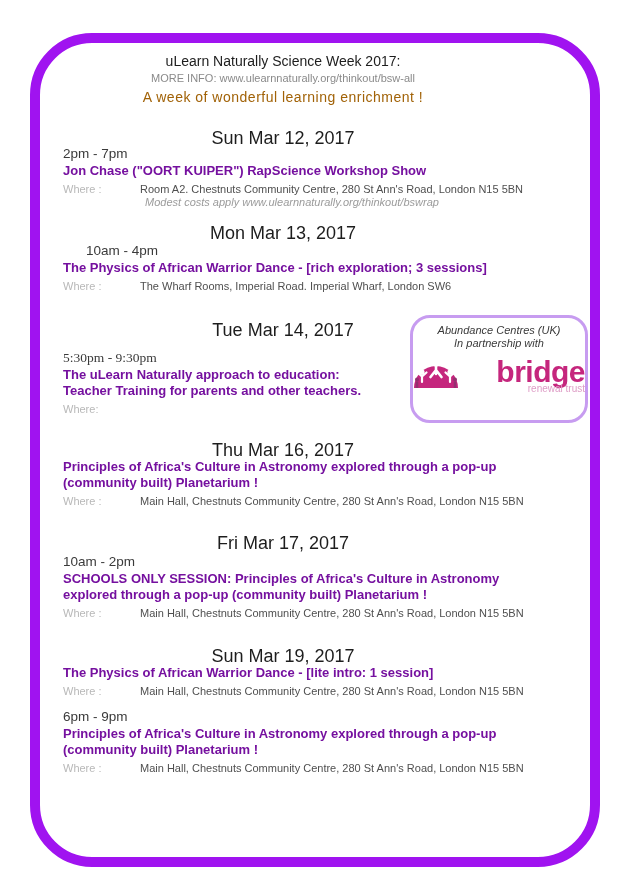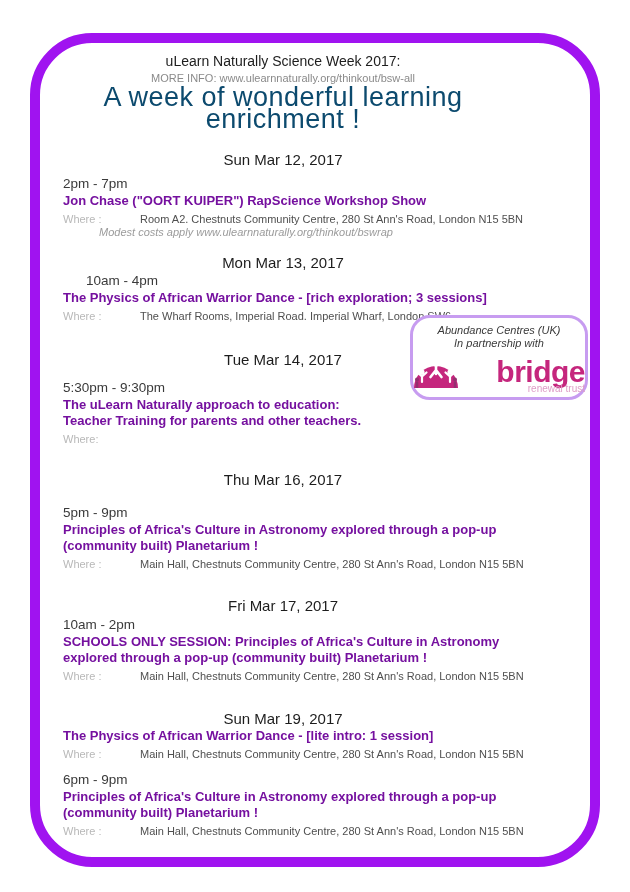--- a/index.html
+++ b/index.html
@@ -12,43 +12,43 @@
     width: 570px; height: 834px;
     border: 10px solid #a013f0;
     border-radius: 62px;
     padding: 10px 0 0 23px;
   }
 
   .center-col { width: 440px; text-align: center; }
 
   .hdr-line1 { font-size: 14px; line-height: 16px; color: #1d1d1d; }
   .hdr-line2 { font-size: 11px; line-height: 16px; color: #8a8a8a; margin-top: 1px; }
-  .tagline   { font-size: 27px; line-height: 22px; color: #0c4a6e; letter-spacing: 0.5px; }
+  .tagline   { font-size: 14px; line-height: 22px; color: #a16207; letter-spacing: 0.5px; }
 
-  .date { font-size: 15px; line-height: 16px; color: #1d1d1d; margin-top: 27px; }
+  .date { font-size: 18px; line-height: 16px; color: #1d1d1d; margin-top: 27px; }
   .d1 { margin-top: 22px; } .d2 { margin-top: 16px; } .d3 { margin-top: 29px; }
   .d4 { margin-top: 26px; } .d6 { margin-top: 28px; }
 
   .time { font-size: 13.5px; line-height: 16px; color: #3a3a3a; margin-top: 3px; }
-  .mt7 { margin-top: 8px; } .mt12 { margin-top: 12px; } .mt17 { margin-top: 17px; }
+  .mt7 { margin-top: 0; } .mt12 { margin-top: 12px; font-family: Liberation Serif, serif; } .mt17 { margin-top: 17px; }
   .mt2 { margin-top: 2px; margin-left: 23px; } .mt11 { margin-top: 11px; }
 
   .title {
     font-size: 13px; line-height: 16px; font-weight: bold;
     color: #75109f; margin-top: 1px; white-space: pre-line; max-width: 520px;
   }
   .where { display: flex; margin-top: 4px; font-size: 11px; line-height: 13px; }
   .wlabel { flex: 0 0 77px; color: #b8b8b8; }
   .wtext  { color: #4f4f4f; white-space: pre-line; }
-  .note   { margin-left: 36px; font-size: 11px; line-height: 13px;
+  .note   { margin-left: 82px; font-size: 11px; line-height: 13px;
             font-style: italic; color: #9b9b9b; }
 
   .badge {
     position: absolute; top: 272px; left: 370px;
-    width: 178px; height: 85px;
+    width: 178px; height: 108px;
     border: 3px solid #c79cf0; border-radius: 20px;
     padding-top: 6px; text-align: center; background: #ffffff;
   }
   .badge-line { font-size: 11px; line-height: 13px; font-style: italic; color: #3a3a3a; }
   .logo-row { display: flex; align-items: flex-end; justify-content: space-between;
               gap: 3px; margin-top: 2px; }
   .logo-text-wrap { text-align: right; }
   .logo-word { font-size: 30px; line-height: 28px; font-weight: 600;
                letter-spacing: -0.5px; color: #c5267d; }
   .logo-sub  { font-size: 10px; line-height: 8px; color: #de9dc6; margin-top: -1px; }
@@ -97,21 +97,20 @@
 Teacher Training for parents and other teachers.</div>
       <div class="where">
         <span class="wlabel">Where:</span>
       </div>
     </div>
   </section>
 
   <section class="day">
     <div class="date center-col d4">Thu Mar 16, 2017</div>
     <div>
-      <div class="time mt17">5pm - 9pm</div>
       <div class="title">Principles of Africa's Culture in Astronomy explored through a pop-up
 (community built) Planetarium !</div>
       <div class="where">
         <span class="wlabel">Where :</span>
         <span class="wtext">Main Hall, Chestnuts Community Centre, 280 St Ann's Road, London N15 5BN</span>
       </div>
     </div>
   </section>
 
   <section class="day">

